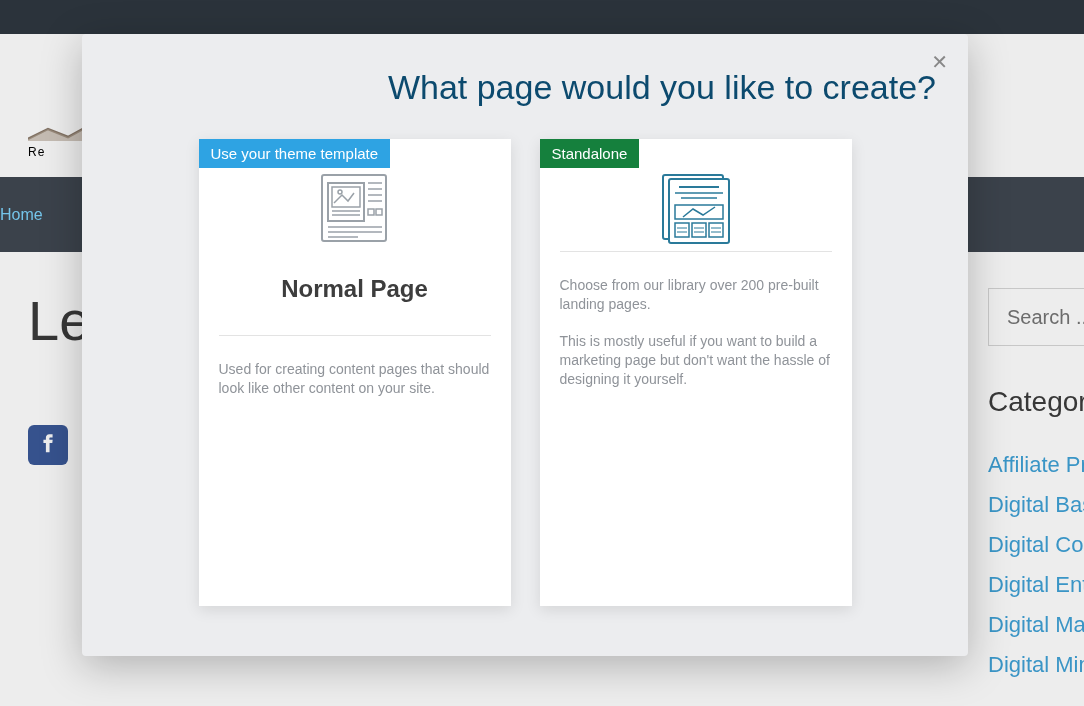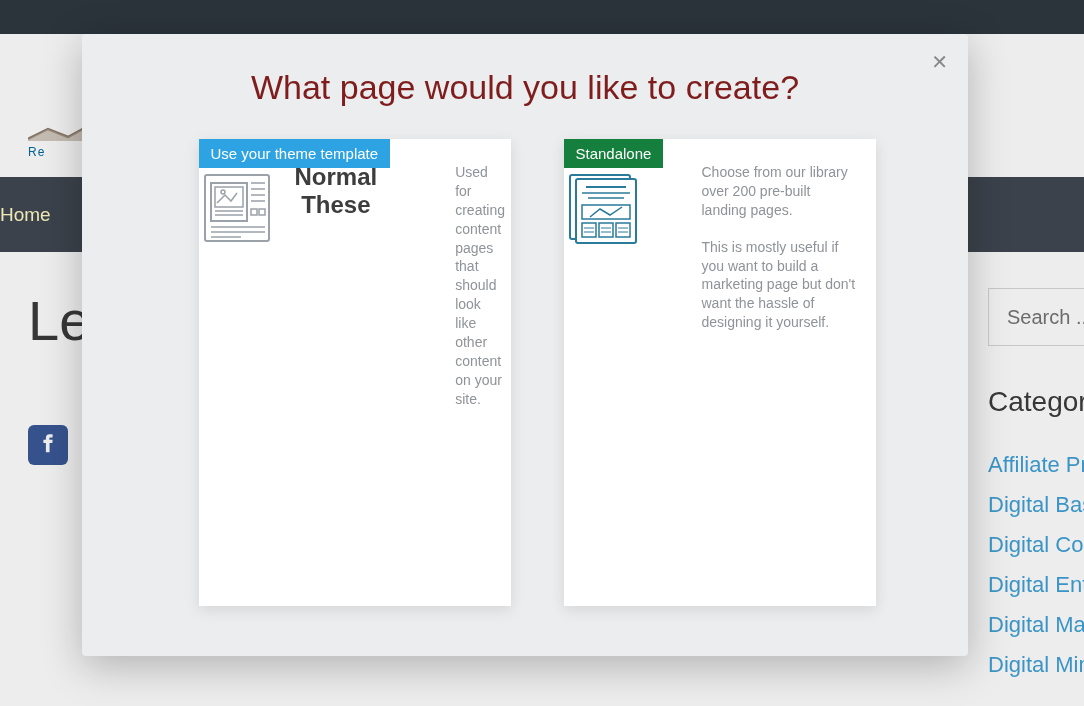--- a/index.html
+++ b/index.html
@@ -5,42 +5,42 @@
   *{box-sizing:border-box;margin:0;padding:0;}
   body{font-family:Arial, Helvetica, sans-serif;background:#fff;width:1084px;height:706px;overflow:hidden;position:relative;color:#333;}
 
   
   .bg{position:absolute;inset:0;}
   .topbar{height:34px;background:#2f3740;}
   .header{height:143px;background:#fff;display:flex;align-items:flex-end;padding:0 28px 18px 28px;}
   .logo{display:flex;flex-direction:column;gap:4px;}
   .logo-shape{width:62px;height:18px;position:relative;}
   .logo-shape svg{width:100%;height:100%;}
-  .logo-text{font-size:12px;color:#0369a1;letter-spacing:1px;}
+  .logo-text{font-size:12px;color:#000000;letter-spacing:1px;}
   .navstrip{height:75px;background:#404851;display:flex;align-items:center;padding:0 0 0 0;color:#d5d9de;}
-  .navlink{font-size:19px;padding:0 24px 0 0;color:#fef9c3;}
+  .navlink{font-size:16px;padding:0 24px 0 0;color:#7dd3fc;}
   .content{display:flex;padding:36px 0 0 28px;gap:40px;}
   .main-left{flex:0 0 920px;}
   .page-title{font-size:56px;font-weight:300;color:#3b3b3b;margin-bottom:72px;}
   .social{display:flex;gap:10px;}
   .fb{width:40px;height:40px;border-radius:6px;background:#3b5998;display:flex;align-items:center;justify-content:center;}
   .fb svg{width:22px;height:22px;}
   .sidebar{flex:0 0 200px;margin-left:auto;padding-top:0;}
   .searchbox{width:200px;height:58px;border:1px solid #d7d7d7;background:#fff;padding:0 18px;font-size:20px;color:#9a9a9a;outline:none;margin-bottom:40px;}
   .cats-head{font-size:28px;color:#3c3c3c;font-weight:400;margin-bottom:34px;}
   .cats-list{list-style:none;}
   .cats-list li{font-size:22px;color:#3fa1d6;font-weight:400;margin-bottom:14px;white-space:nowrap;cursor:pointer;}
 
   
   .overlay{position:absolute;inset:0;background:rgba(0,0,0,0.07);}
   .modal{position:absolute;left:82px;top:34px;width:886px;height:622px;background:#ecedef;border-radius:4px;box-shadow:0 10px 40px rgba(0,0,0,0.25);}
   .modal-close{position:absolute;right:14px;top:12px;font-size:20px;color:#888;cursor:pointer;line-height:1;padding:6px;}
-  .modal-title{text-align:center;font-size:34px;font-weight:400;color:#7f1d1d;padding:34px 20px 0;}
+  .modal-title{text-align:right;font-size:34px;font-weight:400;color:#0c4a6e;padding:34px 32px 0;}
   .cards{display:flex;gap:29px;justify-content:center;padding:32px 89px 0;}
-  .card{position:relative;background:#fff;width:312px;height:467px;box-shadow:0 4px 14px rgba(0,0,0,0.10);padding:0;display:flex;flex-direction:row;cursor:pointer;margin-left:24px;}
+  .card{position:relative;background:#fff;width:312px;height:467px;box-shadow:0 4px 14px rgba(0,0,0,0.10);padding:0;display:flex;flex-direction:column;cursor:pointer;}
   .badge{position:absolute;left:0;top:0;color:#fff;font-size:15px;font-weight:500;padding:6px 12px;}
   .badge-blue{background:#2ea3e3;}
   .badge-green{background:#15803d;text-align:center;}
   .card-iconwrap{height:112px;display:flex;align-items:flex-end;justify-content:center;}
   .card-iconwrap svg{width:78px;height:78px;}
   .card-title{text-align:center;font-size:24px;font-weight:600;color:#3d3d3d;padding:24px 18px 32px;}
   .card-divider{height:1px;background:#e3e3e3;margin:0 20px;}
   .card-body{padding:24px 20px 20px;}
   .card-body p{font-size:14px;line-height:1.35;color:#8f9399;margin-bottom:18px;}
   .card-body p:last-child{margin-bottom:0;}
@@ -119,21 +119,21 @@
             <line x1="52" y1="26" x2="66" y2="26" stroke="#9aa1a8" stroke-width="1.5"></line>
             <line x1="52" y1="32" x2="66" y2="32" stroke="#9aa1a8" stroke-width="1.5"></line>
             <rect x="52" y="40" width="6" height="6" fill="none" stroke="#9aa1a8" stroke-width="1.5"></rect>
             <rect x="60" y="40" width="6" height="6" fill="none" stroke="#9aa1a8" stroke-width="1.5"></rect>
             <line x1="12" y1="58" x2="66" y2="58" stroke="#9aa1a8" stroke-width="1.5"></line>
             <line x1="12" y1="63" x2="66" y2="63" stroke="#9aa1a8" stroke-width="1.5"></line>
             <line x1="12" y1="68" x2="42" y2="68" stroke="#9aa1a8" stroke-width="1.5"></line>
           </svg>
         </span>
       </div>
-      <div class="card-title">Normal These</div>
+      <div class="card-title">Normal Page</div>
       <div class="card-divider"></div>
       <div class="card-body">
         <p>Used for creating content pages that should look like other content on your site.</p>
       </div>
     </div>
 
     <div class="card">
       <div class="badge badge-green">Standalone</div>
       <div class="card-iconwrap">
         <span>

